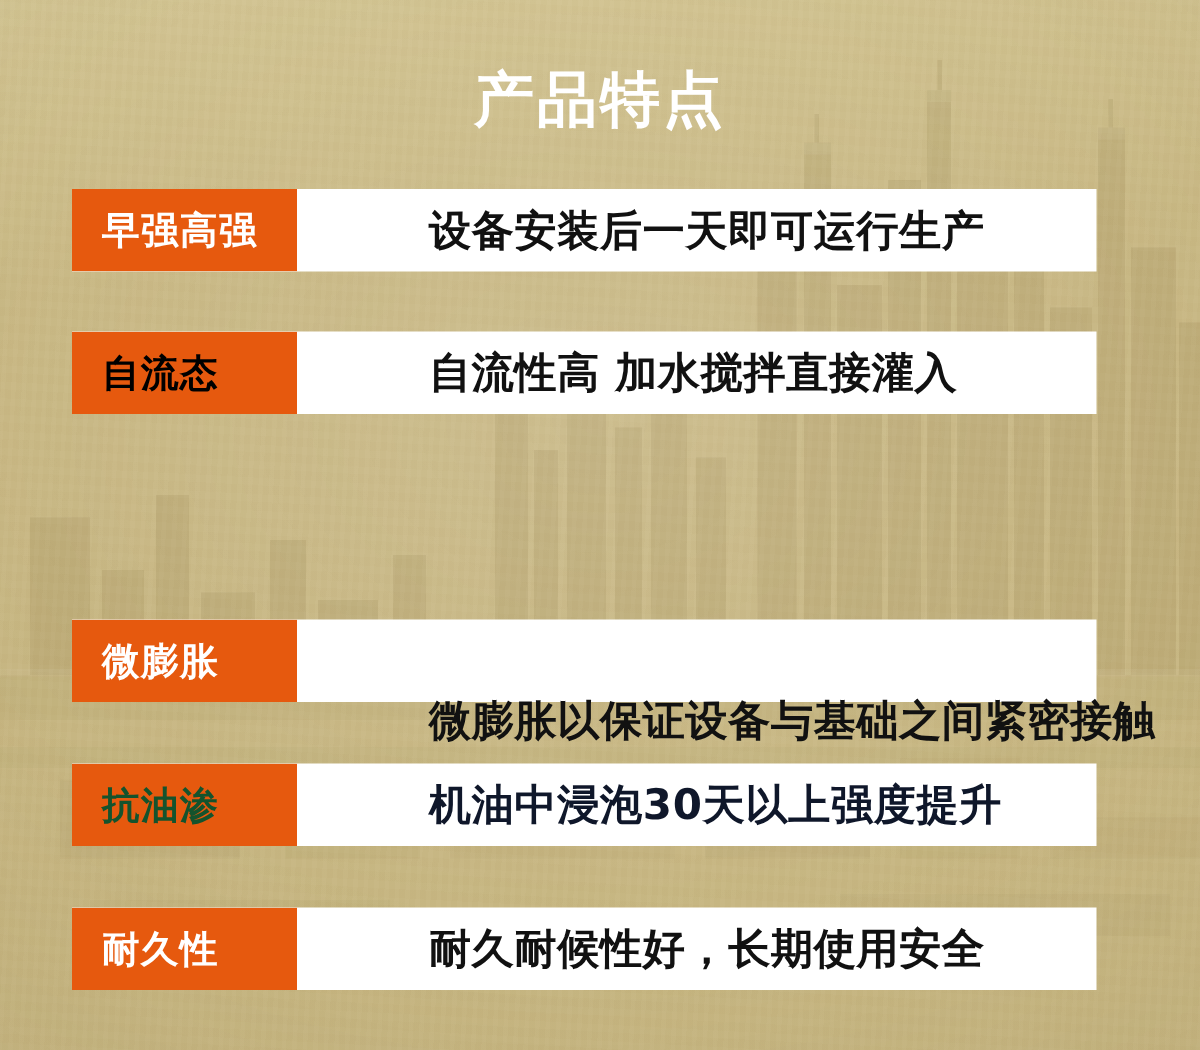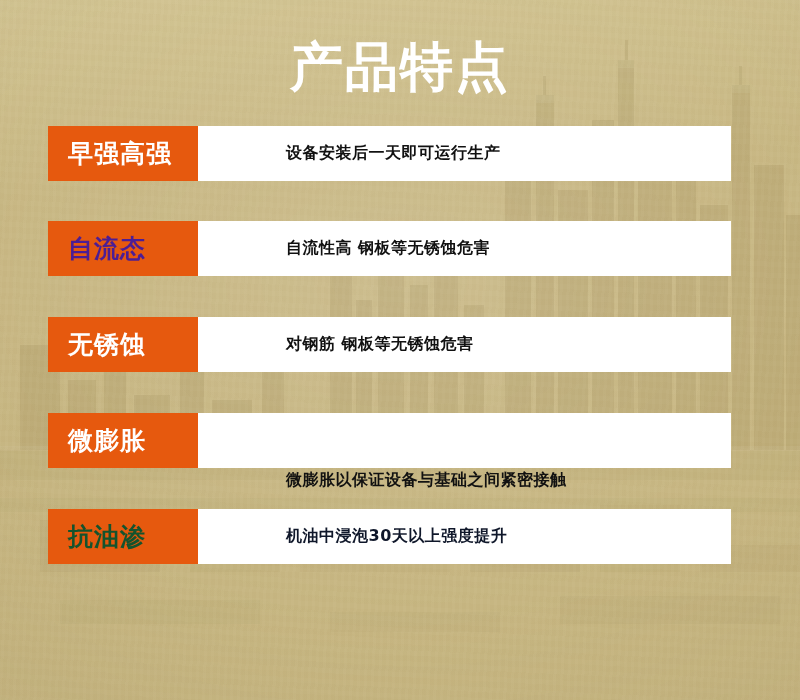--- a/index.html
+++ b/index.html
@@ -52,21 +52,21 @@
   }
 
   
   .title {
     position: absolute;
     left: 0;
     top: 36px;
     width: 800px;
     text-align: center;
     color: #ffffff;
-    font-size: 53px;
+    font-size: 40px;
     line-height: 62px;
     font-weight: bold;
     letter-spacing: 2px;
     white-space: nowrap;
   }
 
   
   .rows {
     position: absolute;
     left: 0;
@@ -112,21 +112,21 @@
     white-space: nowrap;
   }
   .row-desc {
     position: absolute;
     left: 238px;
     top: 0;
     height: 55px;
     display: flex;
     align-items: center;
     color: #111111;
-    font-size: 16px;
+    font-size: 28px;
     font-weight: bold;
     letter-spacing: 0.5px;
     white-space: nowrap;
   }
 
   
   .row-0 { top: 126px; }
   .row-1 { top: 221px; }
   .row-2 { top: 317px; }
   .row-3 { top: 413px; padding-left: 12px; }
@@ -205,40 +205,40 @@
     <div class="row row-0">
       <div class="row-bar" style="background: rgb(255, 255, 255);"></div>
       <div class="row-tag" style="background: rgb(230, 89, 14); width: 150px;"></div>
       <div class="row-tag-text" style="color: rgb(255, 255, 255);">早强高强</div>
       <div class="row-desc" style="color: rgb(17, 17, 17);">设备安装后一天即可运行生产</div>
     </div>
 
     <div class="row row-1">
       <div class="row-bar" style="background: rgb(255, 255, 255);"></div>
       <div class="row-tag" style="background: rgb(230, 89, 14); width: 150px;"></div>
-      <div class="row-tag-text" style="color: #4c1d95;">自流态</div>
-      <div class="row-desc" style="color: rgb(17, 17, 17);">自流性高  钢板等无锈蚀危害</div>
-    </div>
-
-    <div class="row row-2">
-      <div class="row-bar" style="background: rgb(255, 255, 255);"></div>
-      <div class="row-tag" style="background: rgb(230, 89, 14); width: 150px;"></div>
-      <div class="row-tag-text" style="color: rgb(255, 255, 255);">无锈蚀</div>
-      <div class="row-desc" style="color: rgb(17, 17, 17);">对钢筋  钢板等无锈蚀危害</div>
-    </div>
+      <div class="row-tag-text" style="color: #000000;">自流态</div>
+      <div class="row-desc" style="color: rgb(17, 17, 17);">自流性高  加水搅拌直接灌入</div>
+    </div>
+
 
     <div class="row row-3">
       <div class="row-bar" style="background: rgb(255, 255, 255);"></div>
       <div class="row-tag" style="background: rgb(230, 89, 14); width: 150px;"></div>
       <div class="row-tag-text" style="color: rgb(255, 255, 255);">微膨胀</div>
       <div class="row-desc" style="color: rgb(17, 17, 17); margin-top: 40px;">微膨胀以保证设备与基础之间紧密接触</div>
     </div>
 
     <div class="row row-4">
       <div class="row-bar" style="background: rgb(255, 255, 255);"></div>
       <div class="row-tag" style="background: rgb(230, 89, 14); width: 150px;"></div>
       <div class="row-tag-text" style="color: #14532d;">抗油渗</div>
       <div class="row-desc" style="color: #0f172a;">机油中浸泡30天以上强度提升</div>
     </div>
 
+    <div class="row row-5">
+      <div class="row-bar" style="background: rgb(255, 255, 255);"></div>
+      <div class="row-tag" style="background: rgb(230, 89, 14); width: 150px;"></div>
+      <div class="row-tag-text" style="color: rgb(255, 255, 255);">耐久性</div>
+      <div class="row-desc" style="color: rgb(17, 17, 17);">耐久耐候性好，长期使用安全</div>
+    </div>
 
   </div>
 </div>
 
 </body></html>

